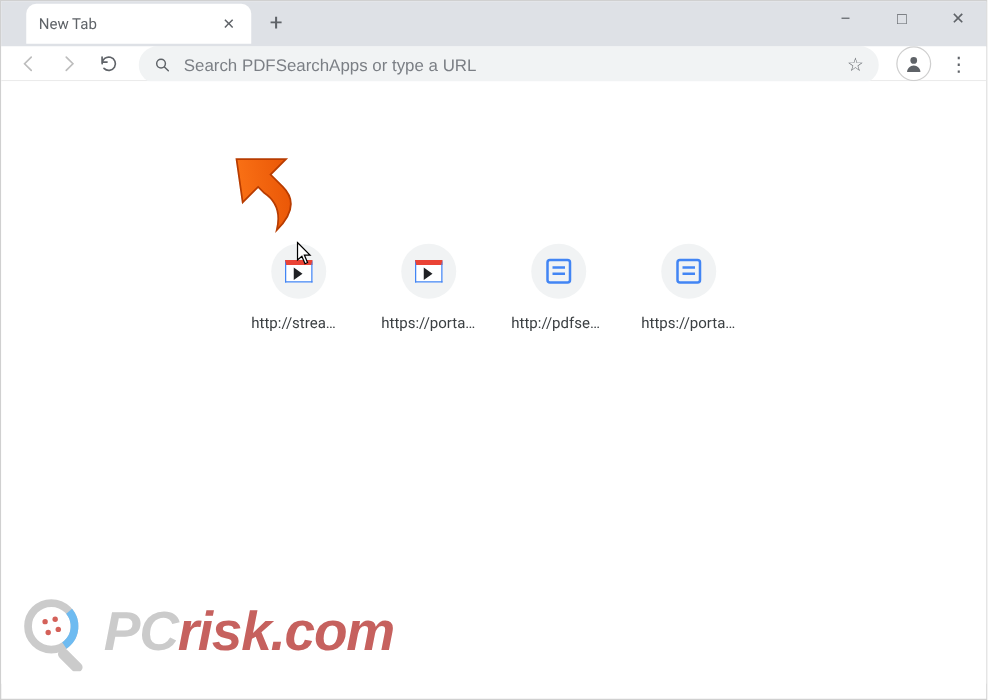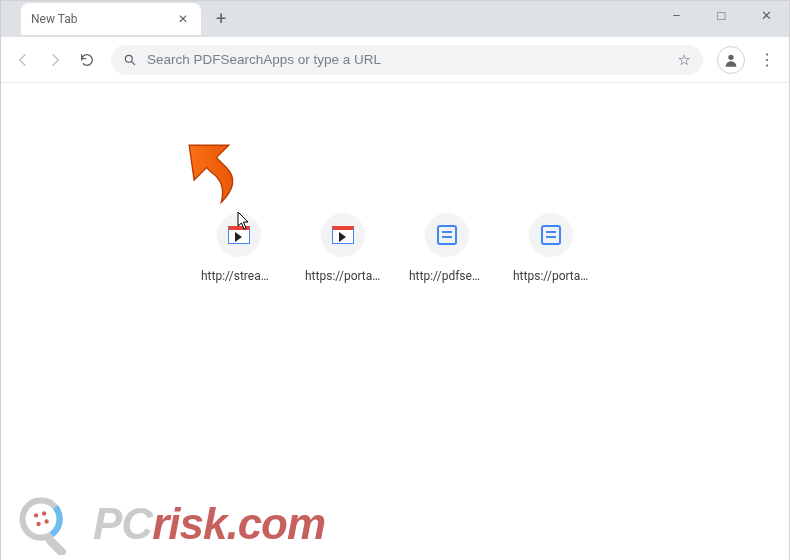--- a/index.html
+++ b/index.html
@@ -67,24 +67,23 @@
   }
   .win-btn {
     width: 45px; height: 28px;
     display: flex; align-items: center; justify-content: center;
     color: #5f6368;
     font-size: 13px;
     cursor: pointer;
   }
   
   .toolbar {
-    height: 46px;
-    background: #fff;
-    display: flex;
-    align-items: center;
+    height: 28px;
+    background: #fff;
+    display: flex;
     padding: 0 8px;
     gap: 4px;
     border-bottom: 1px solid #ebebeb;
   }
   .nav-btn {
     width: 28px; height: 28px;
     display: flex; align-items: center; justify-content: center;
     color: #5f6368;
     border-radius: 50%;
     cursor: pointer;
@@ -222,21 +221,21 @@
     top: 128px;
     pointer-events: none;
   }
   
   .watermark {
     position: absolute;
     left: 14px;
     bottom: 10px;
     display: flex;
     align-items: center;
-    gap: 16px;
+    gap: 6px;
     opacity: 0.9;
   }
   .wm-text {
     font-family: Arial, sans-serif;
     font-size: 44px;
     font-style: italic;
     font-weight: 600;
     color: #c6c6c6;
     letter-spacing: -1px;
   }

